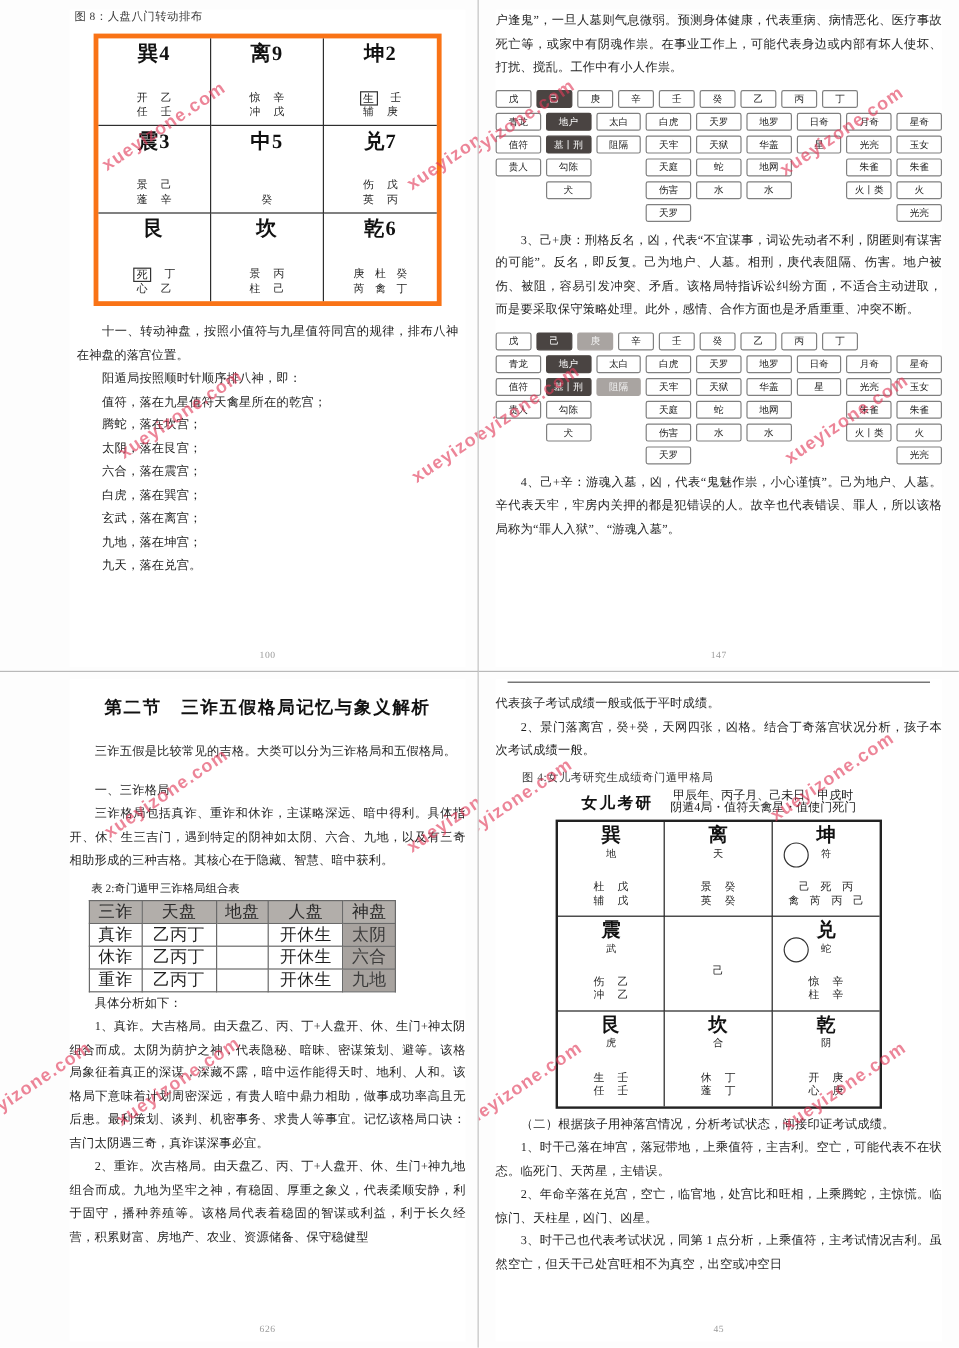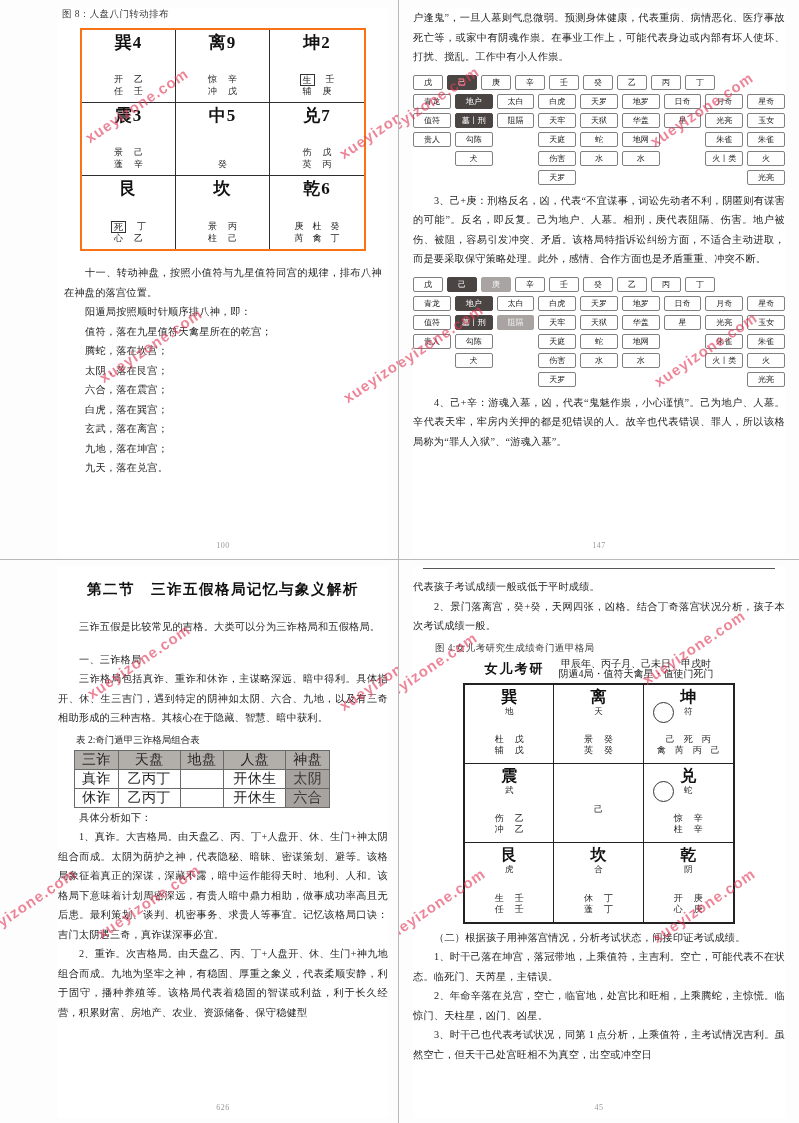--- a/index.html
+++ b/index.html
@@ -49,21 +49,21 @@
   }
   p.body.ind{text-indent:21px;}
   .pgnum{
     position:absolute;bottom:6px;left:0;right:0;text-align:center;
     font-size:8px;color:#9a9a9a;letter-spacing:.5px;
   }
 
   
   .jiugong{
     width:282px;margin:0 auto;
-    border:2px solid #f97316;
+    border:4px solid #f97316;
     display:grid;grid-template-columns:1fr 1fr 1fr;
     background:#fff;
   }
   .jiugong .cell{
     border-right:1.6px solid #2e2e2e;border-bottom:1.6px solid #2e2e2e;
     height:73px;box-sizing:border-box;position:relative;
     padding:3px 4px 2px;
   }
   .jiugong .cell:nth-child(3n){border-right:none;}
   .jiugong .cell:nth-child(n+7){border-bottom:none;}
@@ -474,20 +474,27 @@
             <td>开休生</td>
             <td class="sh">太阴</td>
           </tr>
           <tr>
             <td>休诈</td>
             <td>乙丙丁</td>
             <td></td>
             <td>开休生</td>
             <td class="sh">六合</td>
           </tr>
+          <tr>
+            <td>重诈</td>
+            <td>乙丙丁</td>
+            <td></td>
+            <td>开休生</td>
+            <td class="sh">九地</td>
+          </tr>
         </tbody>
       </table>
 
       <p class="body ind" style="margin-top:0;">具体分析如下：</p>
       <p class="body ind">1、真诈。大吉格局。由天盘乙、丙、丁+人盘开、休、生门+神太阴组合而成。太阴为荫护之神，代表隐秘、暗昧、密谋策划、避等。该格局象征着真正的深谋，深藏不露，暗中运作能得天时、地利、人和。该格局下意味着计划周密深远，有贵人暗中鼎力相助，做事成功率高且无后患。最利策划、谈判、机密事务、求贵人等事宜。记忆该格局口诀：吉门太阴遇三奇，真诈谋深事必宜。</p>
       <p class="body ind">2、重诈。次吉格局。由天盘乙、丙、丁+人盘开、休、生门+神九地组合而成。九地为坚牢之神，有稳固、厚重之象义，代表柔顺安静，利于固守，播种养殖等。该格局代表着稳固的智谋或利益，利于长久经营，积累财富、房地产、农业、资源储备、保守稳健型</p>
 
       <div class="pgnum">626</div>
     </div>
 

